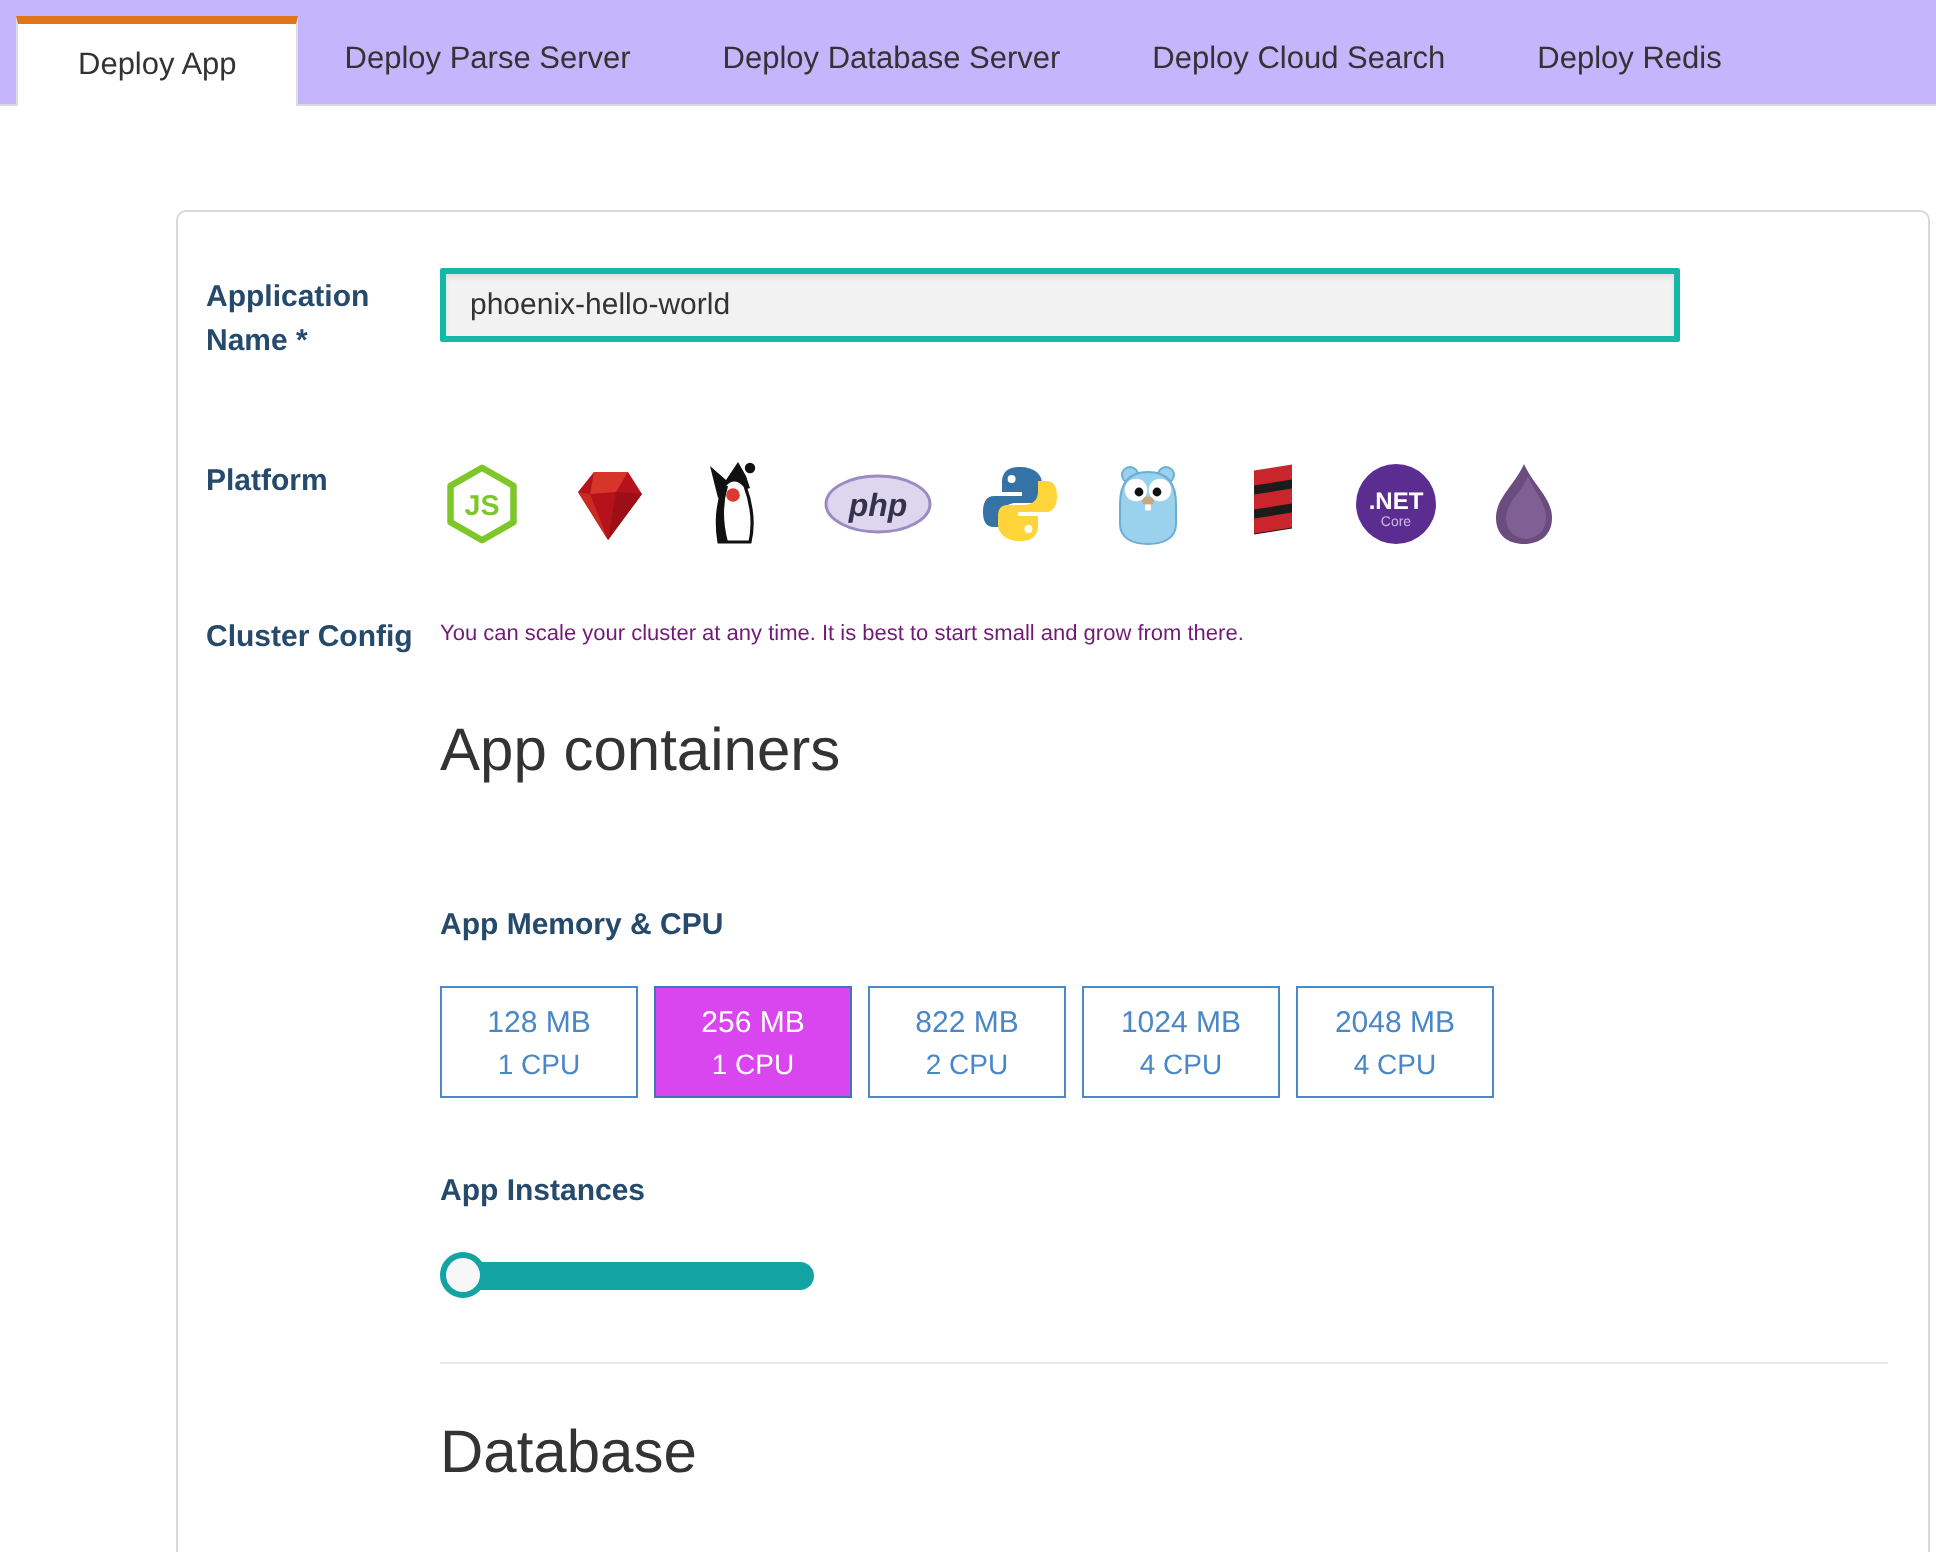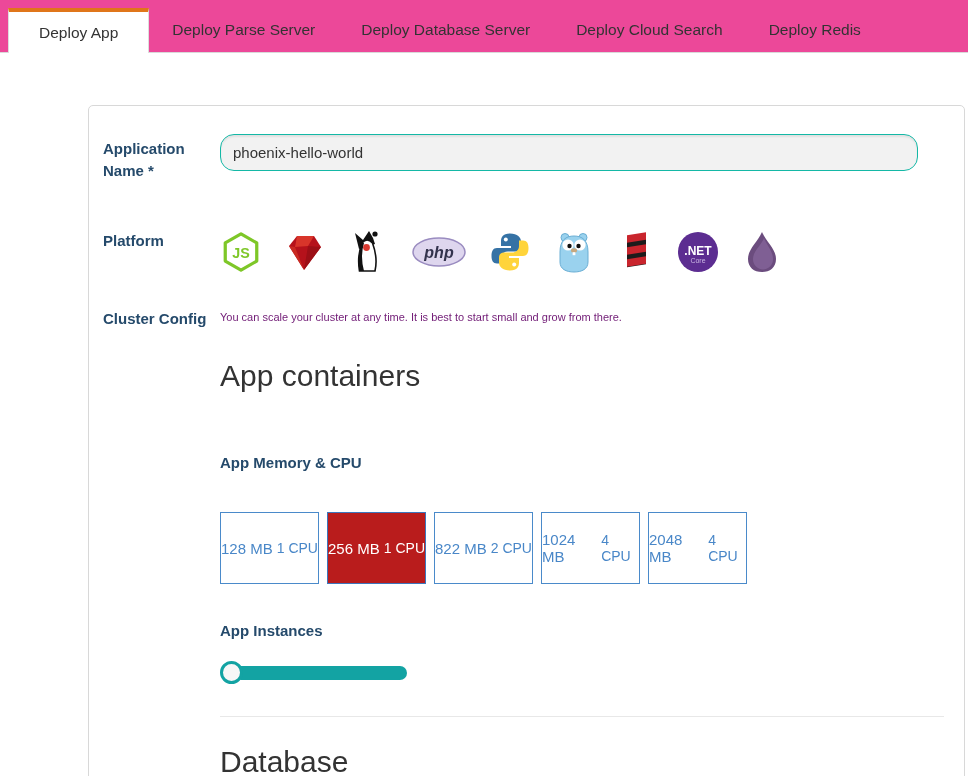--- a/index.html
+++ b/index.html
@@ -1,65 +1,65 @@
 <!DOCTYPE html>
 <html><head>
 <meta charset="utf-8">
 <style>
   * { margin:0; padding:0; box-sizing:border-box; }
   html,body { width:968px; height:776px; overflow:hidden; background:#fff;
               font-family:"Liberation Sans", sans-serif; }
 
   
-  .tabbar { display:flex; align-items:stretch; height:53px; background:#ec4899;
+  .tabbar { display:flex; align-items:stretch; height:53px; background:#c4b5fd;
             border-bottom:1px solid #d9d9d9; padding-top:8px; }
   .tab { display:flex; align-items:center; justify-content:center;
          font-size:15.5px; color:#333; padding:0 23px; cursor:pointer; white-space:nowrap; }
   .tab.active { background:#fff; border-top:4px solid #e0761a;
                 border-left:1px solid #ddd; border-right:1px solid #ddd;
                 margin-left:8px; padding:0 30px; margin-bottom:-1px; color:#333; }
 
   
   .card { width:877px; margin:52px 0 0 88px; background:#fff;
           border:1px solid #d8d8d8; border-radius:5px; height:840px;
           padding:0 20px 0 14px; }
 
   .row { display:grid; grid-template-columns:117px 1fr; }
   .label { font-size:15px; font-weight:bold; color:#254a6b; line-height:22px; padding-top:4px; }
 
   
   .row-name { margin-top:28px; }
-  .text-input { width:698px; height:37px; background:#f2f2f2; border:1px solid #14b8a6;
-                border-radius:14px; padding:0 12px; font-size:15px; color:#333;
+  .text-input { width:620px; height:37px; background:#f2f2f2; border:3px solid #14b8a6;
+                border-radius:1px; padding:0 12px; font-size:15px; color:#333;
                 font-family:"Liberation Sans", sans-serif;
                 box-shadow:inset 0 2px 2px rgba(0,0,0,0.07); outline:none; }
 
   
   .row-platform { margin-top:44px; }
   .platform-icons { display:flex; align-items:flex-end; gap:20px; height:48px; }
   .platform-icons svg { display:block; }
   .caption { font-size:15px; color:#7b7b7b; margin-top:19px; }
 
   
   .row-cluster { margin-top:30px; }
   .note { font-size:11px; color:#701a75; line-height:20px; padding-top:3px; }
 
   .h1 { font-size:30px; font-weight:400; color:#333; }
   .section-title { margin-top:32px; }
   .subhead { font-size:15px; font-weight:bold; color:#254a6b; }
   .subhead-mem { margin-top:61px; }
 
   
   .options { display:flex; gap:8px; margin-top:22px; }
-  .option { width:99px; height:72px; background:#fff; border:1px solid #4a8aca;
-            display:flex; flex-direction:row; align-items:center; justify-content:center;
-            gap:4px; cursor:pointer;margin-top:19px; }
+  .option { width:99px; height:56px; background:#fff; border:1px solid #4a8aca;
+            display:flex; flex-direction:column; align-items:center; justify-content:center;
+            gap:4px; cursor:pointer; }
   .option .mem { font-size:15px; color:#4987c8; }
   .option .cpu { font-size:14px; color:#4987c8; }
-  .option.selected { background:#b91c1c; border-color:#3d76bc;justify-content:space-between; }
+  .option.selected { background:#d946ef; border-color:#3d76bc; }
   .option.selected .mem, .option.selected .cpu { color:#fff; }
 
   .subhead-inst { margin-top:38px; }
 
   
   .slider-wrap { position:relative; width:175px; height:23px; margin-top:22px; margin-left:12px; }
   .slider-track { position:absolute; left:2px; right:0; top:5px; height:14px;
                   background:#13a3a3; border-radius:7px; cursor:pointer; }
   .slider-handle { position:absolute; left:-12px; top:0; width:23px; height:23px;
                    border-radius:50%; background:#f7f7f7; border:3px solid #13a3a3;

